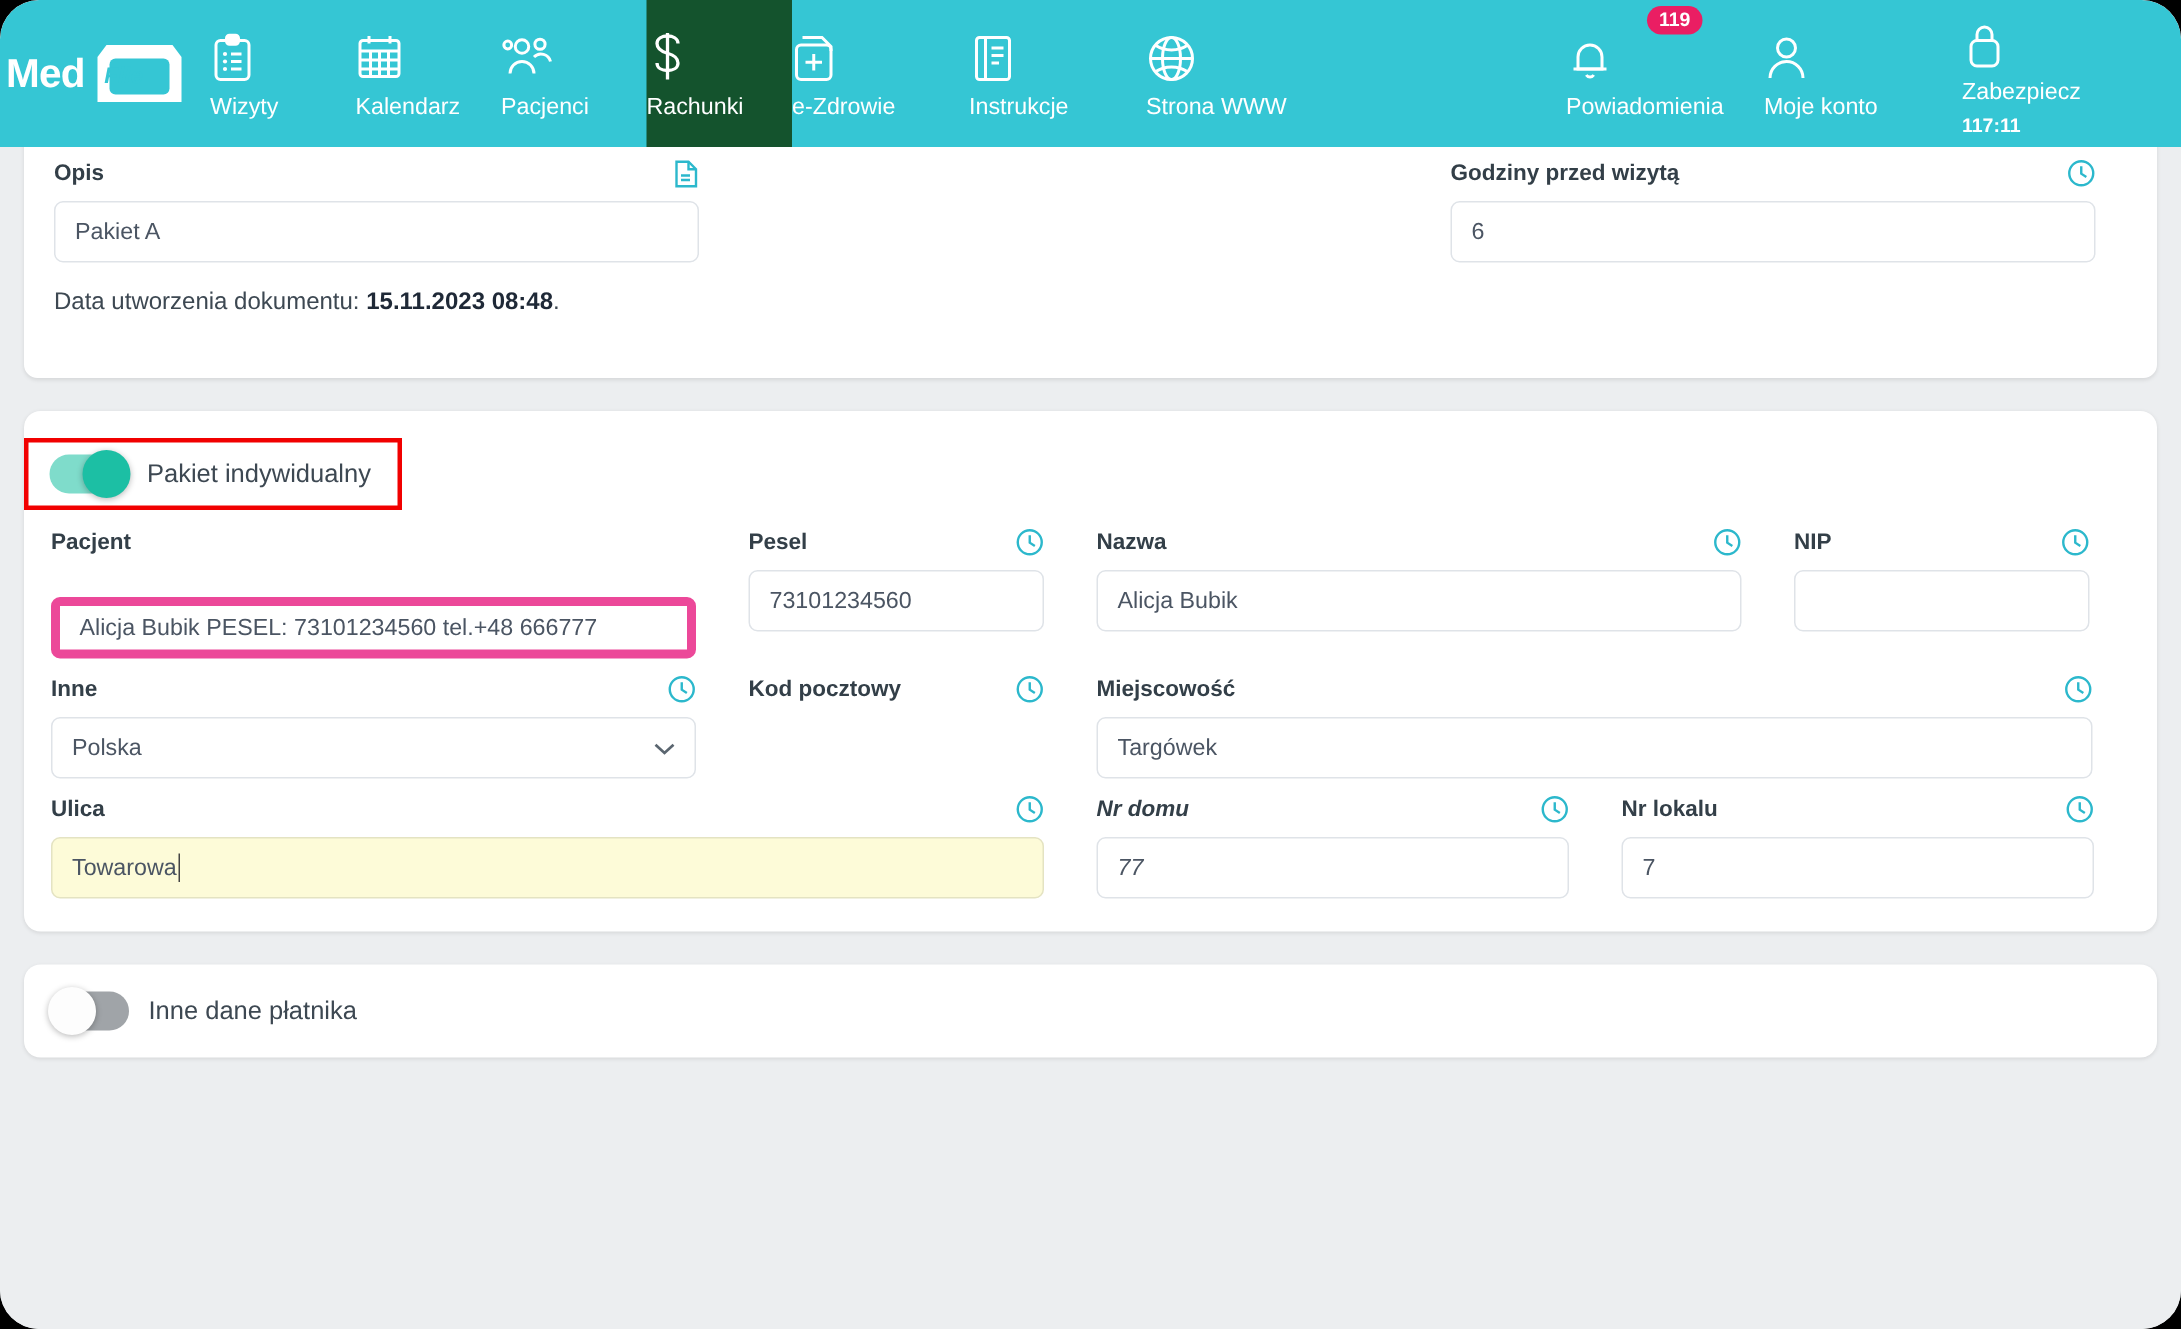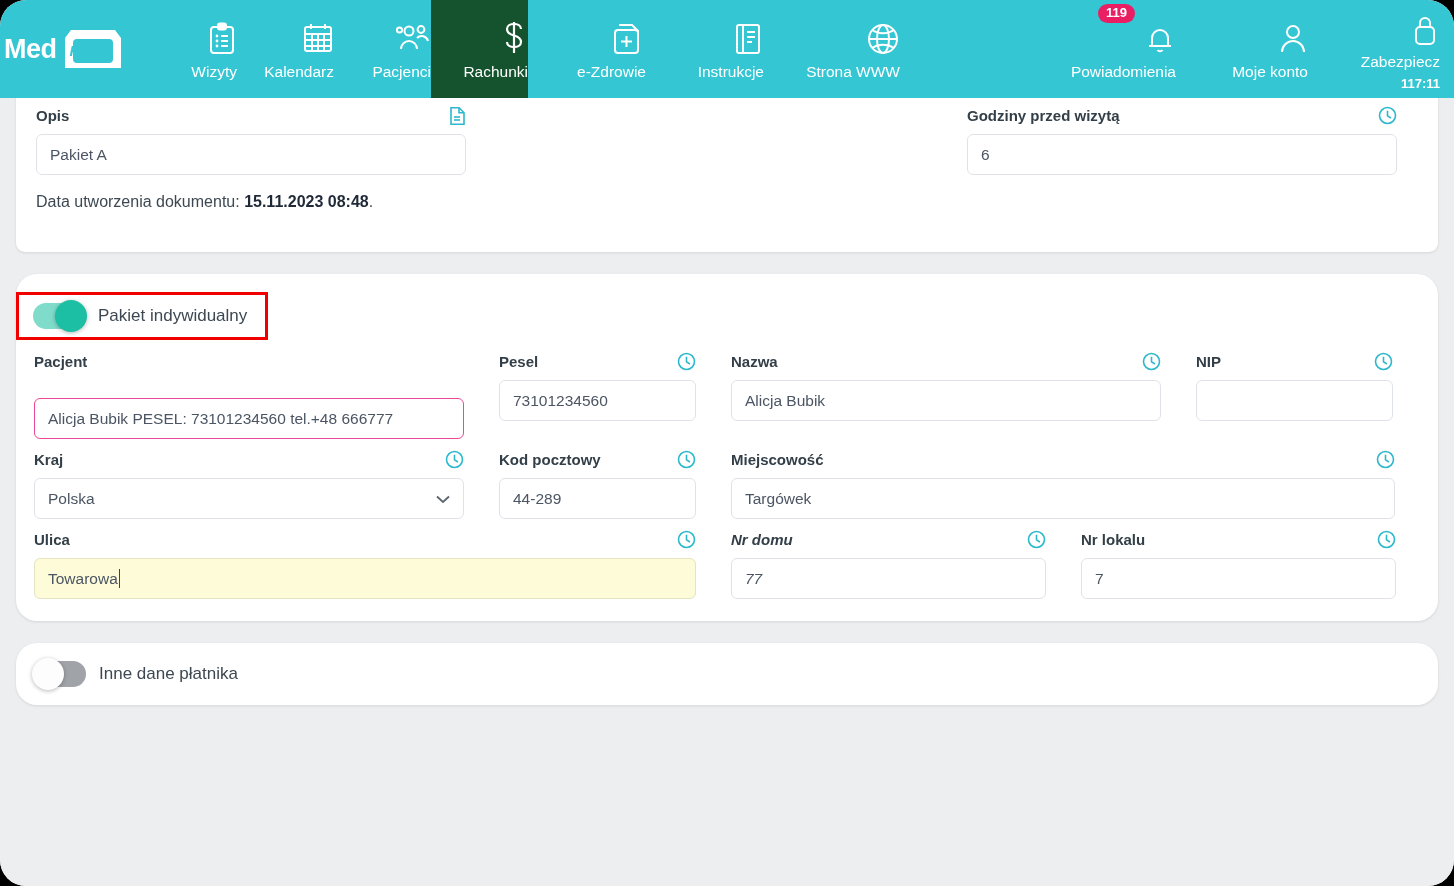--- a/index.html
+++ b/index.html
@@ -47,21 +47,21 @@
     position: absolute;
     font-size: 15px; font-style: italic; font-weight: bold;
     color: #35c6d4;
     top: 16px; left: 9px;
   }
 
   .nav-items { display: flex; align-items: stretch; }
   .nav-item {
     width: 97px;
     display: flex; flex-direction: column;
-    align-items: flex-end; justify-content: center;
+    align-items: flex-start; justify-content: center;
     gap: 7px;
     color: #fff;
     cursor: pointer;
     padding-top: 2px;
   }
   .nav-item .nav-label { font-size: 15.5px; white-space: nowrap; }
   .nav-item.active { background: #14532d; }
   .nav-item.w-wide { width: 118px; }
   .nav-item.w-xwide { width: 136px; }
   .nav-icon { height: 36px; display: flex; align-items: flex-end; }
@@ -90,21 +90,21 @@
 
   
   .page {
     height: 788px;
     background: #eceef0;
     padding: 0 16px;
     overflow: hidden;
   }
   .card {
     background: #fff;
-    border-radius: 21px;
+    border-radius: 11px;
     box-shadow: 0 1px 3px rgba(0,0,0,.10);
     padding: 0 20px;
   }
   .card-top {
     height: 166px;
     margin-top: -12px;
     padding-top: 20px;
     border-radius: 0 0 9px 9px;
   }
   .card-mid {
@@ -132,21 +132,21 @@
     border: 1px solid #dfe3e8;
     border-radius: 6px;
     background: #fff;
     font-size: 15.5px;
     color: #4b5563;
     padding: 0 13px;
     display: flex; align-items: center;
     font-family: "Liberation Sans", sans-serif;
     white-space: nowrap; overflow: hidden;
   }
-  .finput.green { border: 1px solid #ec4899; }
+  .finput.green { border: 6px solid #ec4899; }
   .finput.autofill { background: #fdfbd8; border: 1px solid #e4e3c2; position: relative; }
   .caret {
     display: inline-block;
     width: 1px; height: 19px;
     background: #444; margin-left: 1px;
   }
   .finput.select {
     justify-content: space-between;
   }
   .chev { color: #5b6670; font-size: 14px; }
@@ -435,21 +435,21 @@
             </span>
           </div>
           <div class="finput"></div>
         </div>
       </div>
 
       
       <div class="row" style="gap:35px; margin-bottom:11px;">
         <div class="field" style="width:430px;">
           <div class="flabel">
-            <span>Kraj</span>
+            <span>Inne</span>
             <span class="ficon">
               <svg width="19" height="19" viewBox="0 0 19 19" fill="none" stroke="#2cb8cc" stroke-width="1.6">
                 <circle cx="9.5" cy="9.5" r="8"></circle>
                   <path d="M9.5 4.8 v5 l3.4 2.2"></path>
               </svg>
             </span>
           </div>
           <div class="finput select">
             <span>Polska</span>
             <span class="chev">
@@ -463,21 +463,20 @@
         <div class="field" style="width:197px;">
           <div class="flabel">
             <span>Kod pocztowy</span>
             <span class="ficon">
               <svg width="19" height="19" viewBox="0 0 19 19" fill="none" stroke="#2cb8cc" stroke-width="1.6">
                 <circle cx="9.5" cy="9.5" r="8"></circle>
                   <path d="M9.5 4.8 v5 l3.4 2.2"></path>
               </svg>
             </span>
           </div>
-          <div class="finput">44-289</div>
         </div>
 
         <div class="field" style="width:664px;">
           <div class="flabel">
             <span>Miejscowość</span>
             <span class="ficon">
               <svg width="19" height="19" viewBox="0 0 19 19" fill="none" stroke="#2cb8cc" stroke-width="1.6">
                 <circle cx="9.5" cy="9.5" r="8"></circle>
                   <path d="M9.5 4.8 v5 l3.4 2.2"></path>
               </svg>

